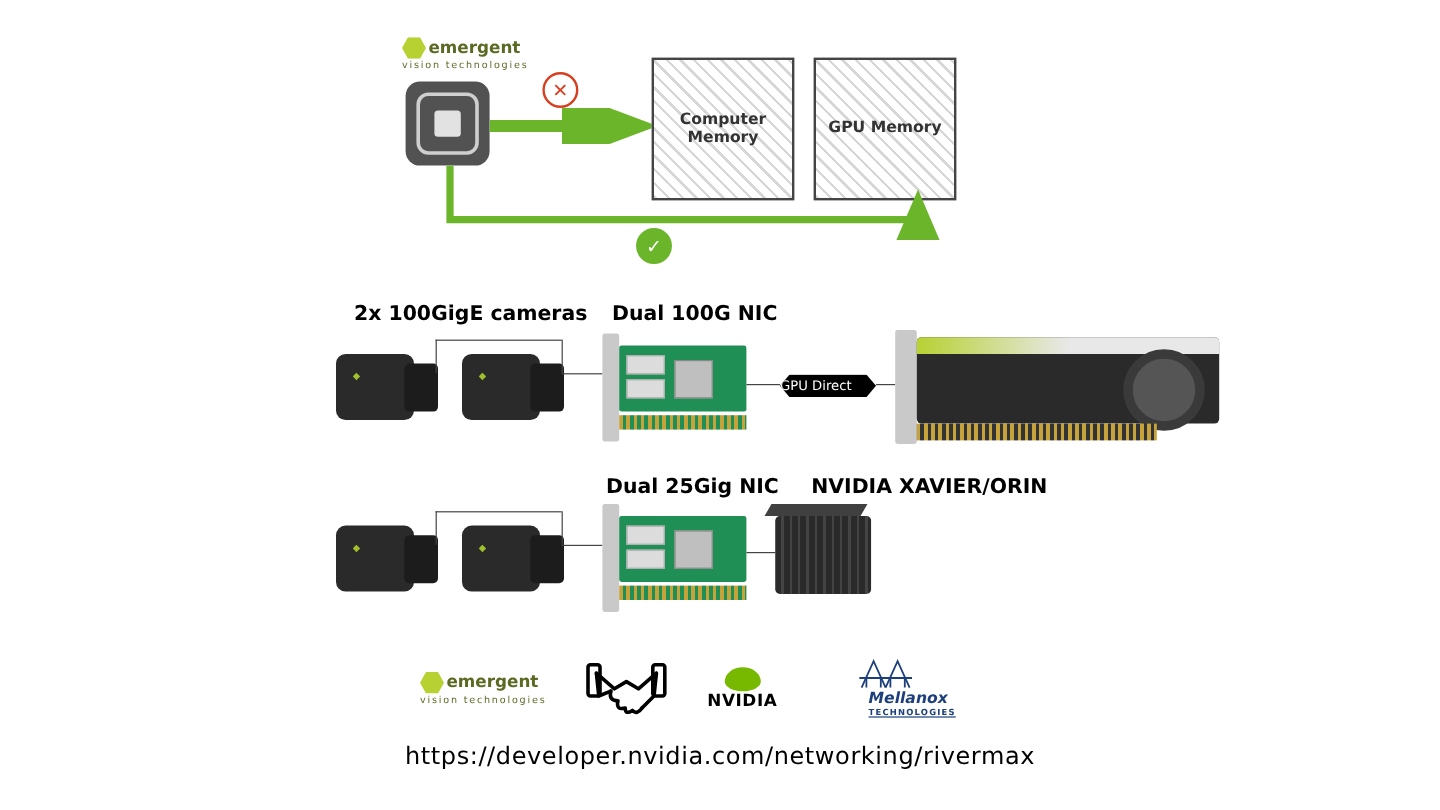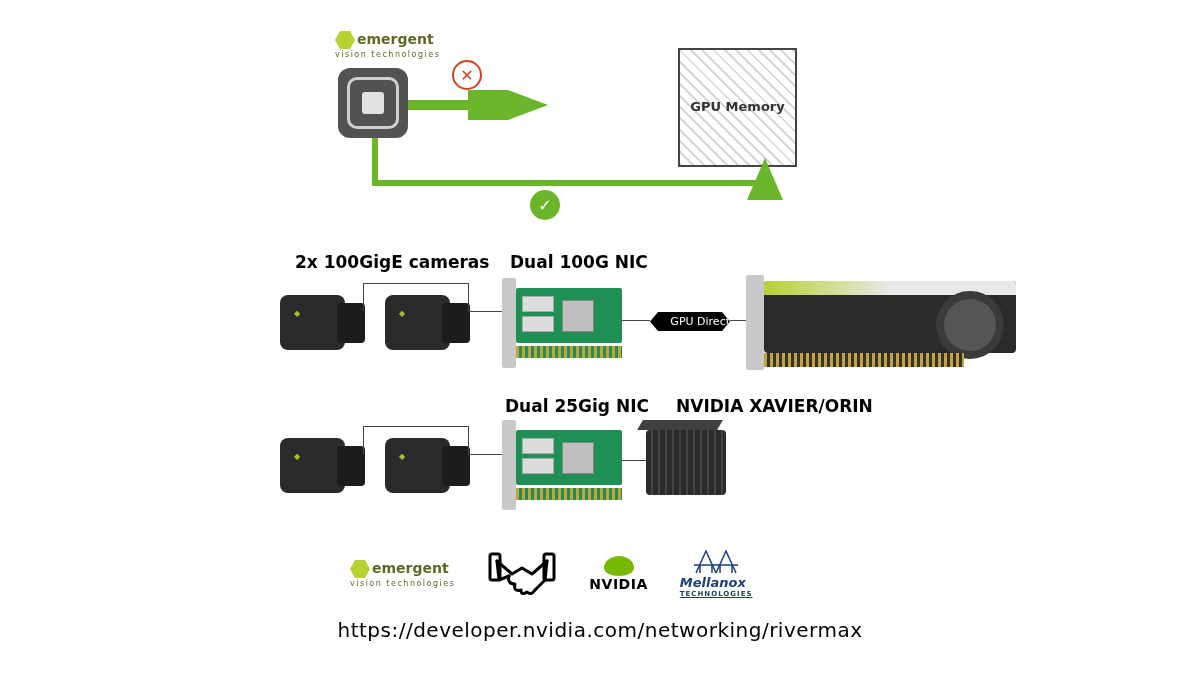--- a/index.html
+++ b/index.html
@@ -42,29 +42,29 @@
   
   .sensor{width:70px;height:70px;background:#525252;border-radius:12px;display:flex;align-items:center;justify-content:center;}
   .sensor .ring{width:46px;height:46px;border:3px solid #cfcfcf;border-radius:10px;display:flex;align-items:center;justify-content:center;}
   .sensor .die{width:22px;height:22px;background:#e2e2e2;border-radius:3px;}
   
   .badge{width:26px;height:26px;border-radius:50%;display:flex;align-items:center;justify-content:center;font-size:16px;font-weight:bold;background:#fff;}
   .badge-x{border:2px solid #d64020;color:#d64020;}
   .badge-ok{border:2px solid #6bb52a;color:#6bb52a;background:#6bb52a;}
   .badge-ok span{color:#fff;}
   
-  .pill{background:#000;color:#fff;font-size:11px;padding:3px 0;width:80px;text-align:right;clip-path:polygon(10% 0,90% 0,100% 50%,90% 100%,10% 100%,0 50%);} 
+  .pill{background:#000;color:#fff;font-size:11px;padding:3px 0;width:80px;text-align:left;clip-path:polygon(10% 0,90% 0,100% 50%,90% 100%,10% 100%,0 50%);} 
   
   .plogo{height:55px;display:flex;align-items:center;justify-content:center;}
   .emergent-logo{font-size:14px;color:#5a6a23;font-weight:bold;}
   .emergent-logo .hex{display:inline-block;width:20px;height:20px;background:#b7d133;clip-path:polygon(25% 5%,75% 5%,100% 50%,75% 95%,25% 95%,0 50%);vertical-align:middle;margin-right:2px;}
   .emergent-logo .sub{display:block;font-size:8px;letter-spacing:1.5px;color:#5a6a23;font-weight:normal;}
   .nvidia-logo{font-size:14px;font-weight:bold;letter-spacing:0.5px;}
   .nvidia-eye{display:inline-block;width:30px;height:20px;background:#76b900;border-radius:50% 50% 50% 50%/60% 60% 40% 40%;vertical-align:middle;}
-  .mellanox-logo{font-size:13px;color:#1c3f7c;font-weight:bold;font-style:italic;}
+  .mellanox-logo{font-size:13px;color:#1c3f7c;font-weight:bold;font-style:italic;margin-left:44px;}
   .mellanox-logo .sub{display:block;font-size:7px;letter-spacing:1px;color:#1c3f7c;font-style:normal;text-decoration:underline;}
   .thin-line{position:absolute;background:#444;height:1px;}
 </style>
 </head>
 <body>
 
 <div class="stage">
 
   <div class="abs emergent-logo" style="left:335px;top:30px;">
     <span class="hex"></span><span>emergent</span>
@@ -82,20 +82,23 @@
         <marker id="ah1" markerWidth="10" markerHeight="10" refX="6" refY="3" orient="auto">
           <path d="M0,0 L0,6 L8,3 z" fill="#6bb52a"></path>
         </marker>
       </defs>
     <line x1="0" y1="15" x2="120" y2="15" stroke="#6bb52a" stroke-width="10" marker-end="url(#ah1)"></line>
   </svg>
   <div class="abs badge badge-x" style="left:452px;top:60px;">
     <span>✕</span>
   </div>
 
+  <div class="abs hatched" style="left:543px;top:48px;width:115px;height:115px;">
+    <span class="small-lbl" style="text-align:center;">Computer Memory</span>
+  </div>
   <div class="abs hatched" style="left:678px;top:48px;width:115px;height:115px;">
     <span class="small-lbl" style="text-align:center;">GPU Memory</span>
   </div>
 
   <svg class="abs" style="left:365px;top:138px;width:430px;height:65px;">
     <defs>
         <marker id="ah2" markerWidth="8" markerHeight="8" refX="5" refY="3" orient="auto">
           <path d="M0,0 L0,6 L7,3 z" fill="#6bb52a"></path>
         </marker>
       </defs>

